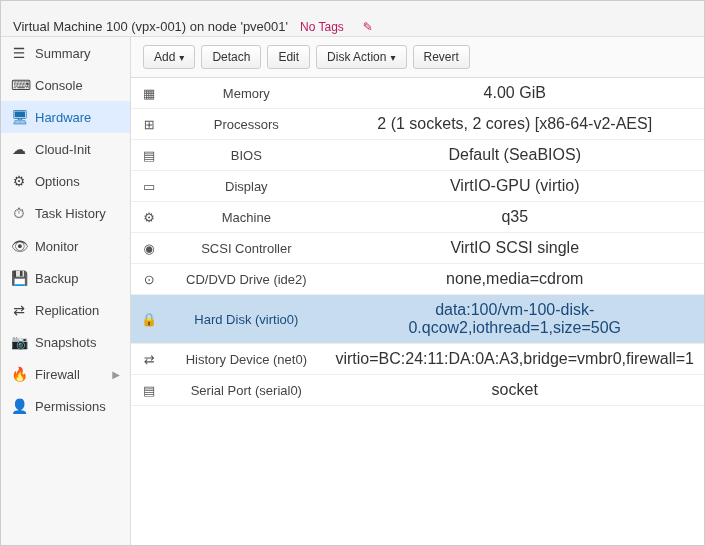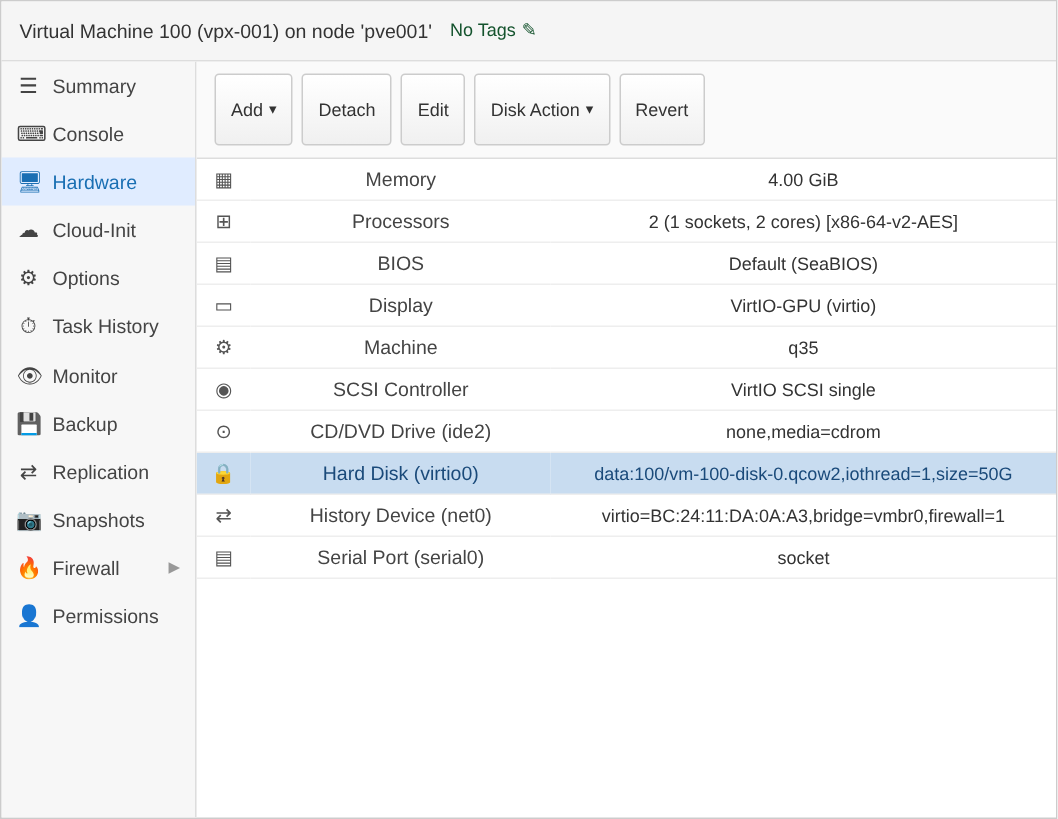--- a/index.html
+++ b/index.html
@@ -16,36 +16,36 @@
       width: 705px;
       height: 546px;
       background: #fff;
       border: 1px solid #ccc;
       display: flex;
       flex-direction: column;
     }
     .title-bar {
       background: #f5f5f5;
       border-bottom: 1px solid #ddd;
-      padding: 12px 12px;
-      display: flex;
-      align-items: flex-start;
+      padding: 2px 12px;
+      display: flex;
+      align-items: flex-end;
       gap: 12px;
       min-height: 36px;
     }
     .title-bar-text {
       font-size: 13px;
       color: #333;
       font-weight: normal;
     }
     .no-tags {
       display: flex;
       align-items: center;
-      gap: 4px;
-      color: #14532d;
+      gap: 19px;
+      color: #be185d;
       font-size: 12px;
       cursor: pointer;
     }
     .pencil-icon { font-size: 12px; }
     .main-content {
       display: flex;
       flex: 1;
       overflow: hidden;
     }
     .sidebar {
@@ -85,21 +85,21 @@
     }
     .toolbar {
       padding: 8px 12px;
       border-bottom: 1px solid #ddd;
       display: flex;
       align-items: center;
       gap: 6px;
       background: #fafafa;
     }
     .btn {
-      padding: 16px 10px;
+      padding: 4px 10px;
       border: 1px solid #ccc;
       background: linear-gradient(to bottom, #fff, #f0f0f0);
       border-radius: 3px;
       cursor: pointer;
       font-size: 12px;
       color: #333;
       display: flex;
       align-items: center;
       gap: 4px;
     }
@@ -127,21 +127,21 @@
       width: 36px;
       text-align: center;
       color: #555;
     }
     td:nth-child(2) {
       width: 200px;
       color: #444;
     }
     td:nth-child(3) {
       color: #333;
-      font-size: 12px;
+      font-size: 16px;
     }
   </style>
 </head>
 <body>
 
 <div class="window">
 
   <div class="title-bar">
     <span class="title-bar-text">Virtual Machine 100 (vpx-001) on node 'pve001'</span>
     <span class="no-tags">

